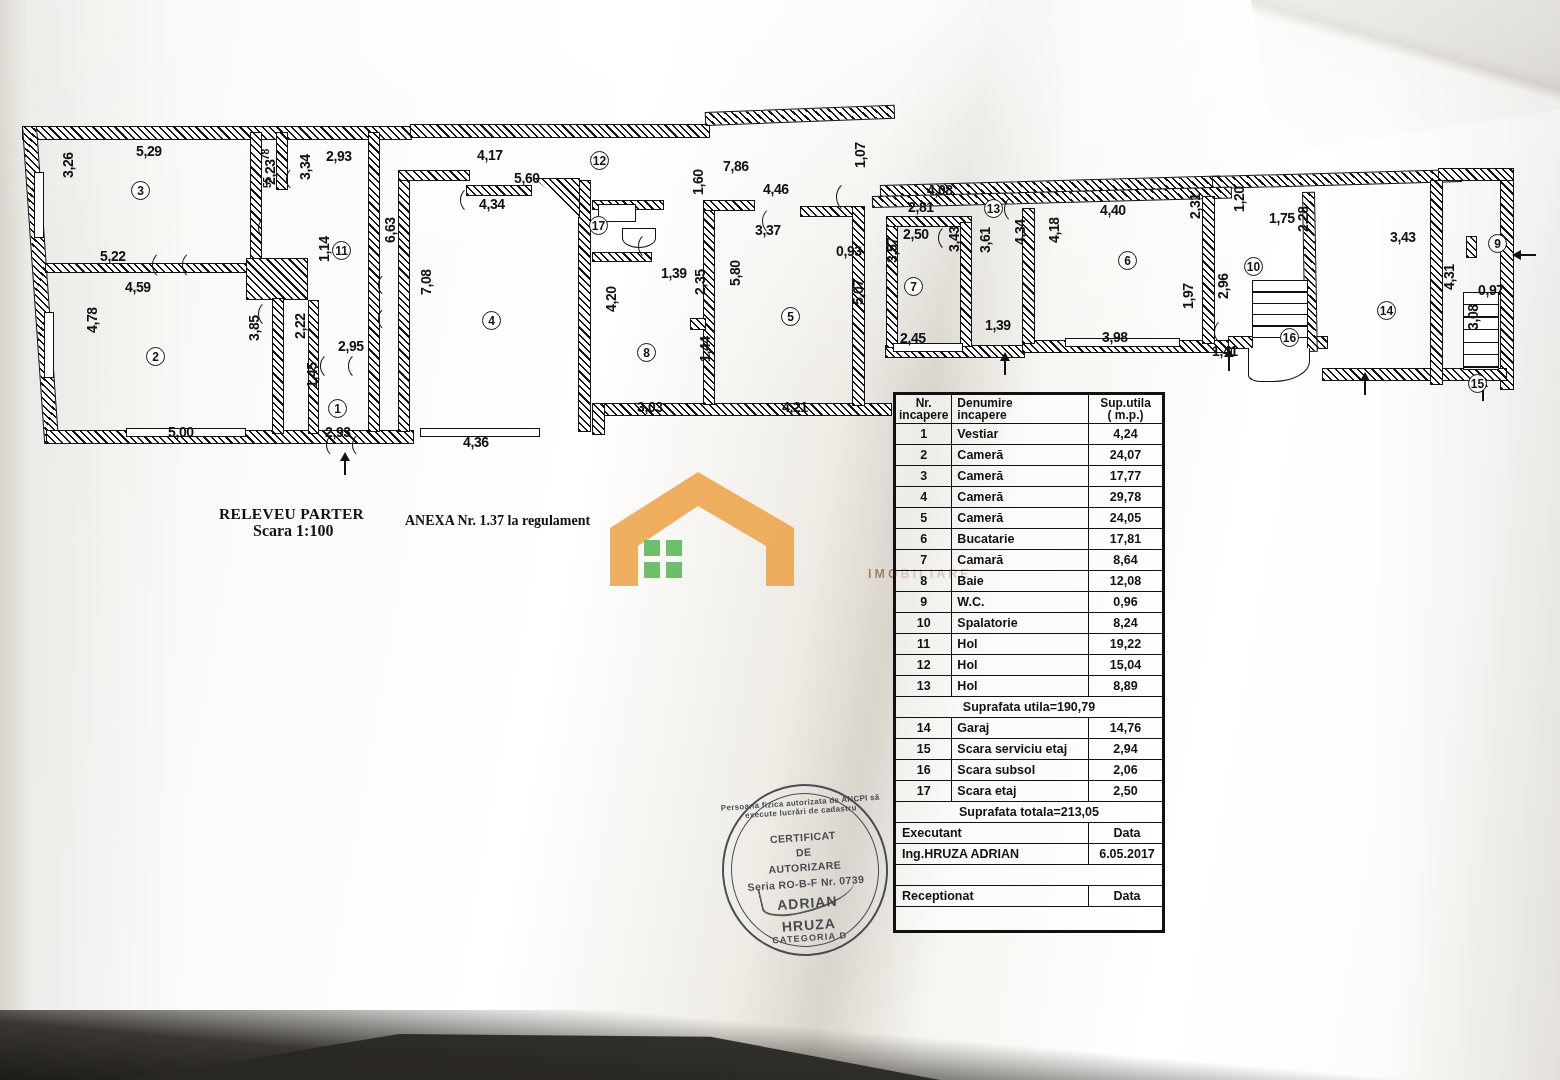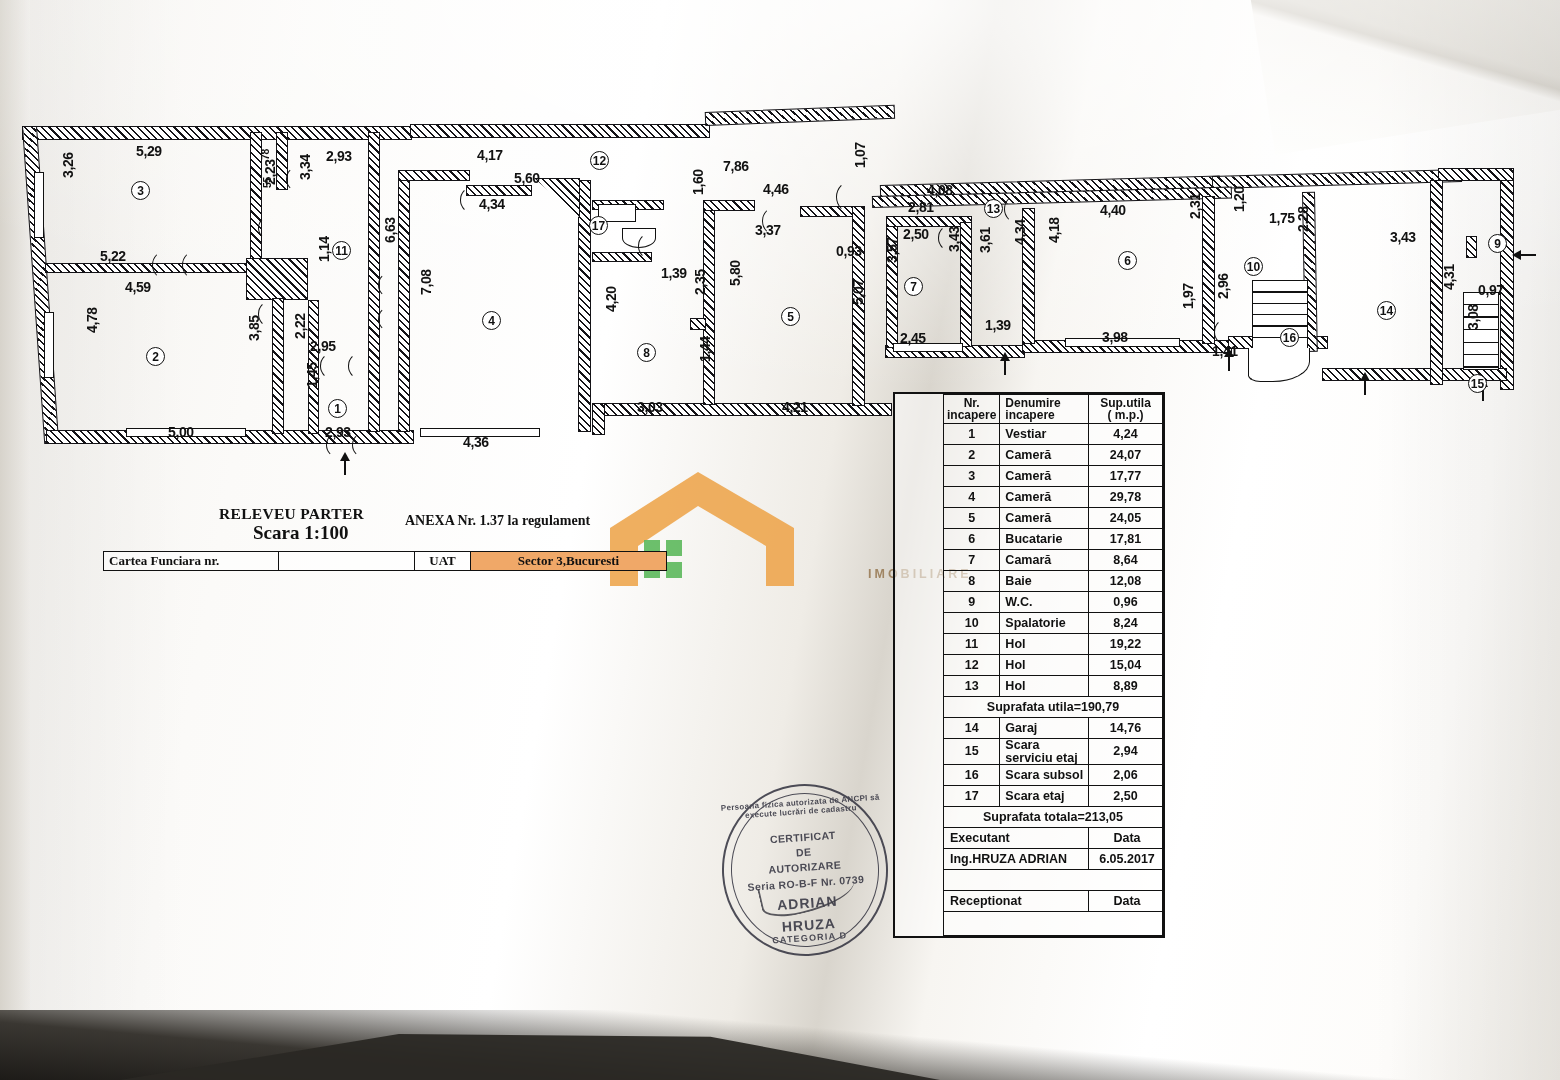--- a/index.html
+++ b/index.html
@@ -92,21 +92,21 @@
   .swing {
     position:absolute; border:1.5px solid #111; border-radius:50%;
     border-top-color:transparent; border-right-color:transparent;
     border-bottom-color:transparent;
   }
 
   
   #schedule {
     position:absolute; left:893px; top:392px; width:272px;
     border:2px solid #111; background:rgba(255,255,255,.55);
-    font-family:"Liberation Sans", sans-serif; color:#111;padding-left:48px;
+    font-family:"Liberation Sans", sans-serif; color:#111;
   }
   #schedule table { border-collapse:collapse; width:100%; }
   #schedule td, #schedule th {
     border:1px solid #111; padding:0 3px; font-size:12.5px;
     font-weight:bold; height:21px; line-height:1;
   }
   #schedule th { font-size:12px; height:auto; padding:2px 3px; }
   .c-nr  { width:32px; text-align:center; }
   .c-nm  { text-align:left; padding-left:5px !important; }
   .c-sup { width:74px; text-align:center; }
@@ -118,21 +118,21 @@
   
   #titleblock {
     position:absolute; left:103px; top:508px; width:564px; color:#111;
   }
   #tb-head { position:relative; height:34px; }
   .tb-t1 {
     position:absolute; left:116px; top:-3px; font-size:15.5px;
     font-weight:bold; font-family:"Liberation Serif", serif; letter-spacing:.3px;
   }
   .tb-t2 {
-    position:absolute; left:150px; top:14px; font-size:19px;
+    position:absolute; left:150px; top:14px; font-size:16px;
     font-weight:bold; font-family:"Liberation Serif", serif;
   }
   .tb-t3 {
     position:absolute; left:302px; top:5px; font-size:14px;
     font-weight:bold; font-family:"Liberation Serif", serif;
   }
   #tb-main, #tb-second { border-collapse:collapse; width:100%; }
   #tb-main td, #tb-second td {
     border:1.7px solid #111; font-size:13px; font-weight:bold;
     font-family:"Liberation Serif", serif; padding:1px 5px; height:19px;
@@ -306,21 +306,21 @@
 
   <div id="dim-layer">
       <div class="dim" style="left: 136px; top: 143px; text-align: center;">5,29</div>
       <div class="dim v" style="left: 60px; top: 178px;">3,26</div>
       <div class="dim" style="left: 100px; top: 248px;">5,22</div>
       <div class="dim" style="left: 125px; top: 279px;">4,59</div>
       <div class="dim v" style="left: 84px; top: 333px;">4,78</div>
       <div class="dim" style="left: 168px; top: 424px;">5,00</div>
       <div class="dim v" style="left: 246px; top: 341px;">3,85</div>
       <div class="dim v" style="left: 292px; top: 339px;">2,22</div>
-      <div class="dim" style="left: 310px; top: 338px;">2,95</div>
+      <div class="dim" style="left: 338px; top: 338px;">2,95</div>
       <div class="dim" style="left: 325px; top: 424px;">2,93</div>
       <div class="dim v" style="left: 304px; top: 388px;">1,45</div>
       <div class="dim v" style="left: 316px; top: 262px;">1,14</div>
       <div class="dim" style="left: 326px; top: 148px;">2,93</div>
       <div class="dim v" style="left: 297px; top: 180px;">3,34</div>
       <div class="dim v" style="left: 262px; top: 185px;">2,23</div>
       <div class="dim v sm" style="left: 259px; top: 160px;">78</div>
       <div class="dim v sm" style="left: 261px; top: 188px;">55</div>
       <div class="dim v" style="left: 382px; top: 243px;">6,63</div>
       <div class="dim v" style="left: 418px; top: 295px;">7,08</div>
@@ -399,30 +399,20 @@
 </div>
 
 <div id="titleblock">
   <div id="tb-head">
     <div class="tb-t1">RELEVEU PARTER</div>
     <div class="tb-t2">Scara 1:100</div>
     <div class="tb-t3">ANEXA Nr. 1.37 la regulament</div>
   </div>
 
 
-  <table id="tb-second">
-    <tbody>
-        <tr>
-      <td style="width:175px;">Cartea Funciara nr.</td>
-      <td style="width:136px;"></td>
-      <td class="tb-center" style="width:56px;">UAT</td>
-      <td class="tb-center hl">Sector 3,Bucuresti</td>
-    </tr>
-  </tbody>
-    </table>
 </div>
 
 <div id="schedule">
   <table>
     <thead>
       <tr>
         <th class="c-nr">
           <span>Nr.</span><br>
           <span>incapere</span>
         </th>

